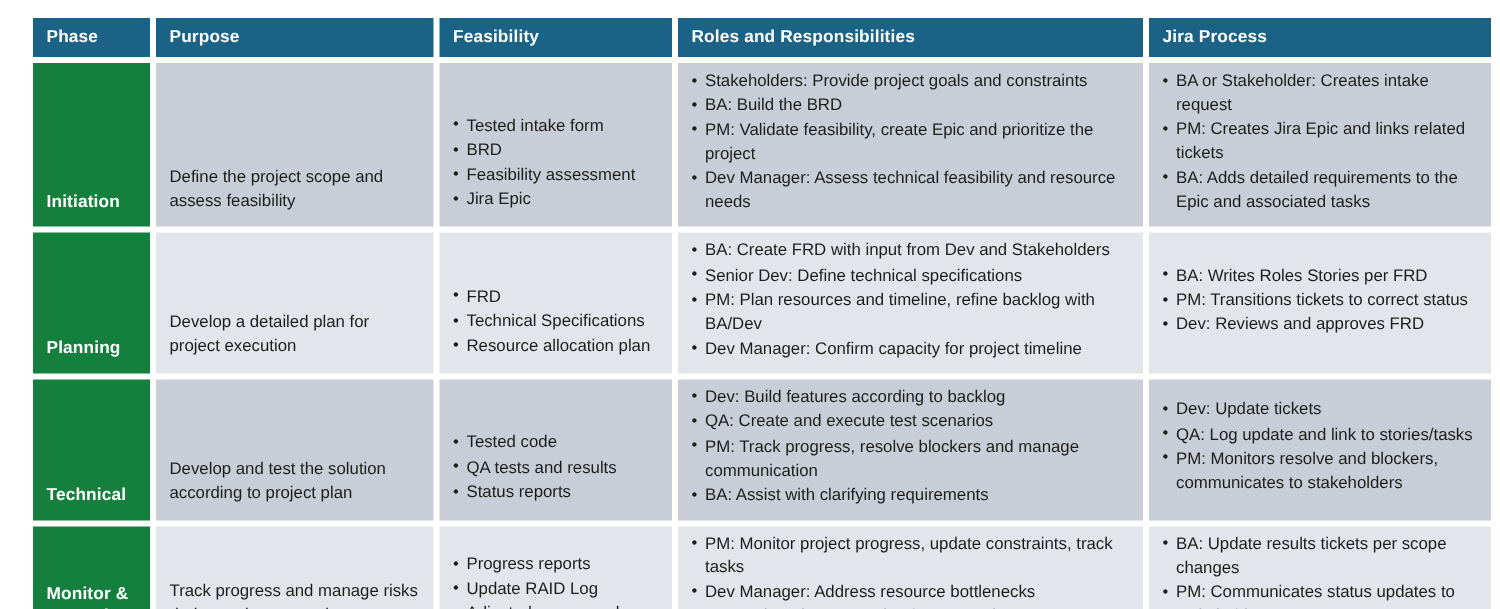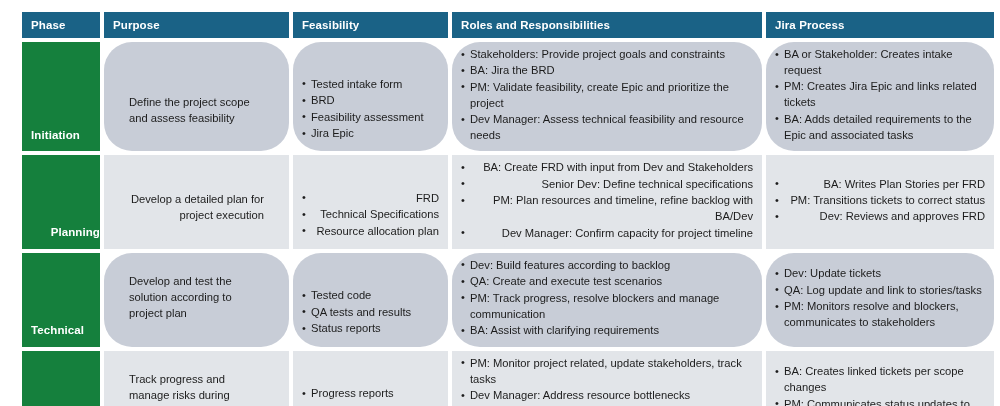--- a/index.html
+++ b/index.html
@@ -58,26 +58,26 @@
   td.cell {
     font-size: 11.2px;
     color: #1c1c1c;
     line-height: 1.42;
     padding: 5px 9px 7px 9px;
     vertical-align: middle;
   }
   td.cell.bottom { vertical-align: bottom; padding-bottom: 9px; }
   td.cell.top    { vertical-align: top; }
 
-  tr.shade-a td.cell { background: #c8cdd7; border-radius: 28px; }
+  tr.shade-a td.cell { background: #c8cdd7; }
   tr.shade-b td.cell { background: #e2e5e9; }
 
   
   tr.r1 td { height: 74px; }
-  tr.r2 td { height: 60px; text-align: right; }
+  tr.r2 td { height: 60px; }
   tr.r3 td { height: 76px; }
   tr.r4 td { height: 61px; }
 
   ul.bullets {
     margin: 0;
     padding: 0;
     list-style: none;
   }
   ul.bullets li {
     position: relative;
@@ -86,21 +86,21 @@
     text-indent: 0;
   }
   ul.bullets li::before {
     content: "\2022";
     position: absolute;
     left: 0;
     top: -0.5px;
     font-size: 11px;
     line-height: 1.45;
   }
-  p.plain { margin: 16px; }
+  p.plain { margin: 0; }
 </style>
 </head>
 <body>
 
 <table id="matrix">
   <colgroup>
     <col class="c-phase">
       <col class="c-purp">
       <col class="c-deliv">
       <col class="c-roles">
@@ -126,21 +126,21 @@
         <ul class="bullets">
             <li>Tested intake form</li>
             <li>BRD</li>
             <li>Feasibility assessment</li>
             <li>Jira Epic</li>
           </ul>
       </td>
       <td class="cell top">
         <ul class="bullets">
             <li>Stakeholders: Provide project goals and constraints</li>
-            <li>BA: Jira the BRD</li>
+            <li>BA: Build the BRD</li>
             <li>PM: Validate feasibility, create Epic and prioritize the project</li>
             <li>Dev Manager: Assess technical feasibility and resource needs</li>
           </ul>
       </td>
       <td class="cell top">
         <ul class="bullets">
             <li>BA or Stakeholder: Creates intake request</li>
             <li>PM: Creates Jira Epic and links related tickets</li>
             <li>BA: Adds detailed requirements to the Epic and associated tasks</li>
           </ul>
@@ -162,21 +162,21 @@
       <td class="cell top">
         <ul class="bullets">
             <li>BA: Create FRD with input from Dev and Stakeholders</li>
             <li>Senior Dev: Define technical specifications</li>
             <li>PM: Plan resources and timeline, refine backlog with BA/Dev</li>
             <li>Dev Manager: Confirm capacity for project timeline</li>
           </ul>
       </td>
       <td class="cell">
         <ul class="bullets">
-            <li>BA: Writes Plan Stories per FRD</li>
+            <li>BA: Writes Roles Stories per FRD</li>
             <li>PM: Transitions tickets to correct status</li>
             <li>Dev: Reviews and approves FRD</li>
           </ul>
       </td>
     </tr>
 
     <tr class="r3 shade-a">
       <td class="phase">Technical</td>
       <td class="cell bottom">
         <p class="plain">Develop and test the solution according to project plan</p>
@@ -212,27 +212,27 @@
       </td>
       <td class="cell bottom">
         <ul class="bullets">
             <li>Progress reports</li>
             <li>Update RAID Log</li>
             <li>Adjusted resource plans</li>
           </ul>
       </td>
       <td class="cell top">
         <ul class="bullets">
-            <li>PM: Monitor project related, update stakeholders, track tasks</li>
+            <li>PM: Monitor project progress, update constraints, track tasks</li>
             <li>Dev Manager: Address resource bottlenecks</li>
             <li>BA: Update documentation for scope changes</li>
           </ul>
       </td>
       <td class="cell">
         <ul class="bullets">
-            <li>BA: Creates linked tickets per scope changes</li>
+            <li>BA: Update results tickets per scope changes</li>
             <li>PM: Communicates status updates to stakeholders</li>
           </ul>
       </td>
     </tr>
 
   </tbody>
 </table>
 
 </body></html>

